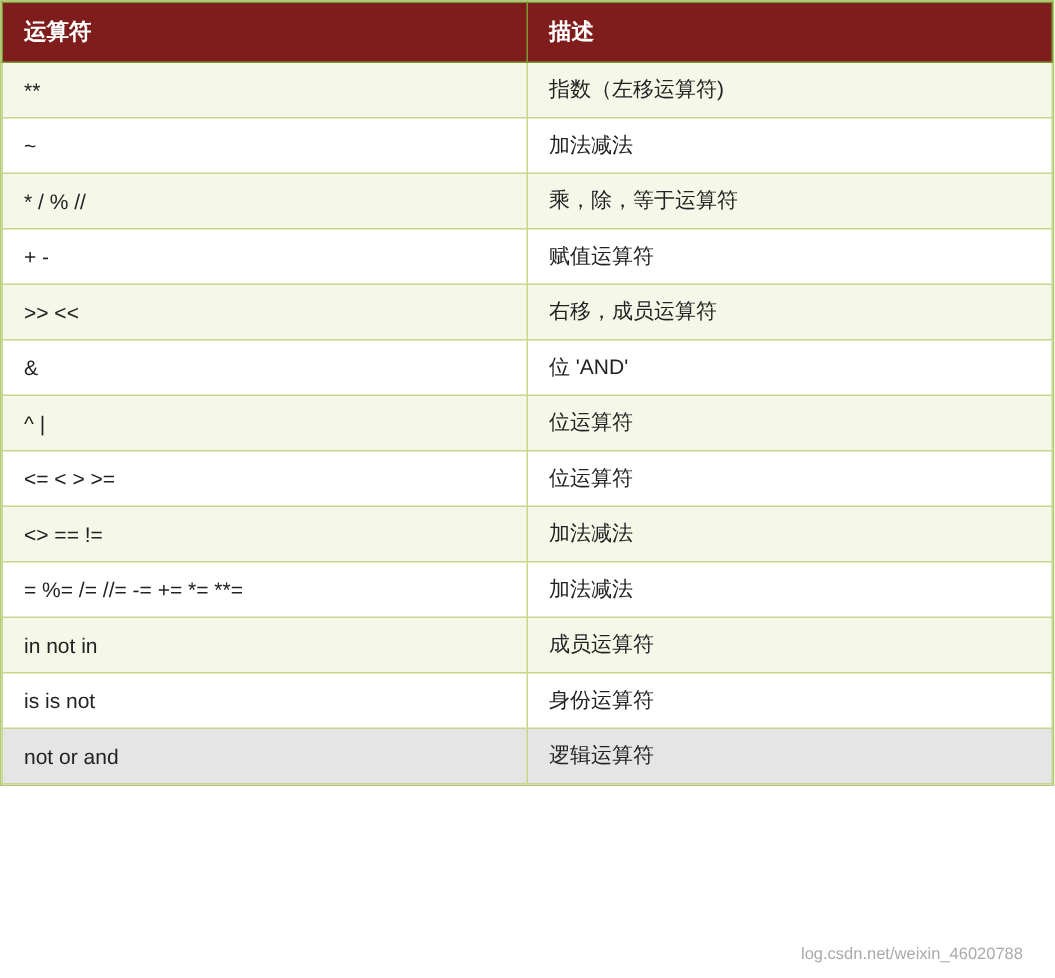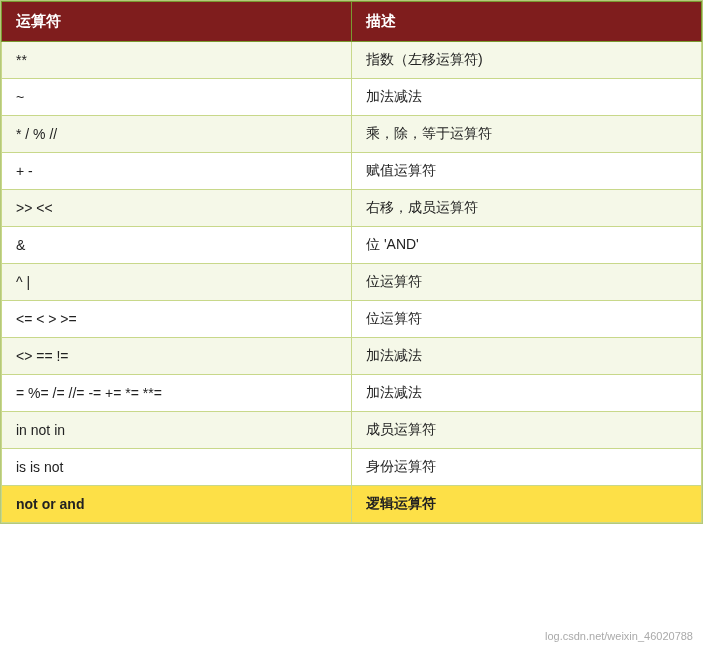--- a/index.html
+++ b/index.html
@@ -42,22 +42,21 @@
 
     tbody tr:nth-child(odd) {
       background-color: #f5f8e8;
     }
 
     tbody tr:nth-child(even) {
       background-color: #ffffff;
     }
 
     tbody tr:last-child {
-      background-color: #fde047;
-      font-weight: bold;
+      background-color: #e5e5e5;
     }
 
     tbody td {
       padding: 9px 14px;
       border: 1px solid #c8d88a;
       font-size: 14px;
       color: #222;
       vertical-align: middle;
     }
 
@@ -65,21 +64,21 @@
       width: 50%;
     }
 
     .col-desc {
       width: 50%;
     }
 
     .watermark {
       position: fixed;
       bottom: 10px;
-      right: 10px;
+      right: 21px;
       font-size: 11px;
       color: #aaa;
     }
   </style>
 </head>
 <body>
 
 <div class="table-container">
   <table>
     <thead>

